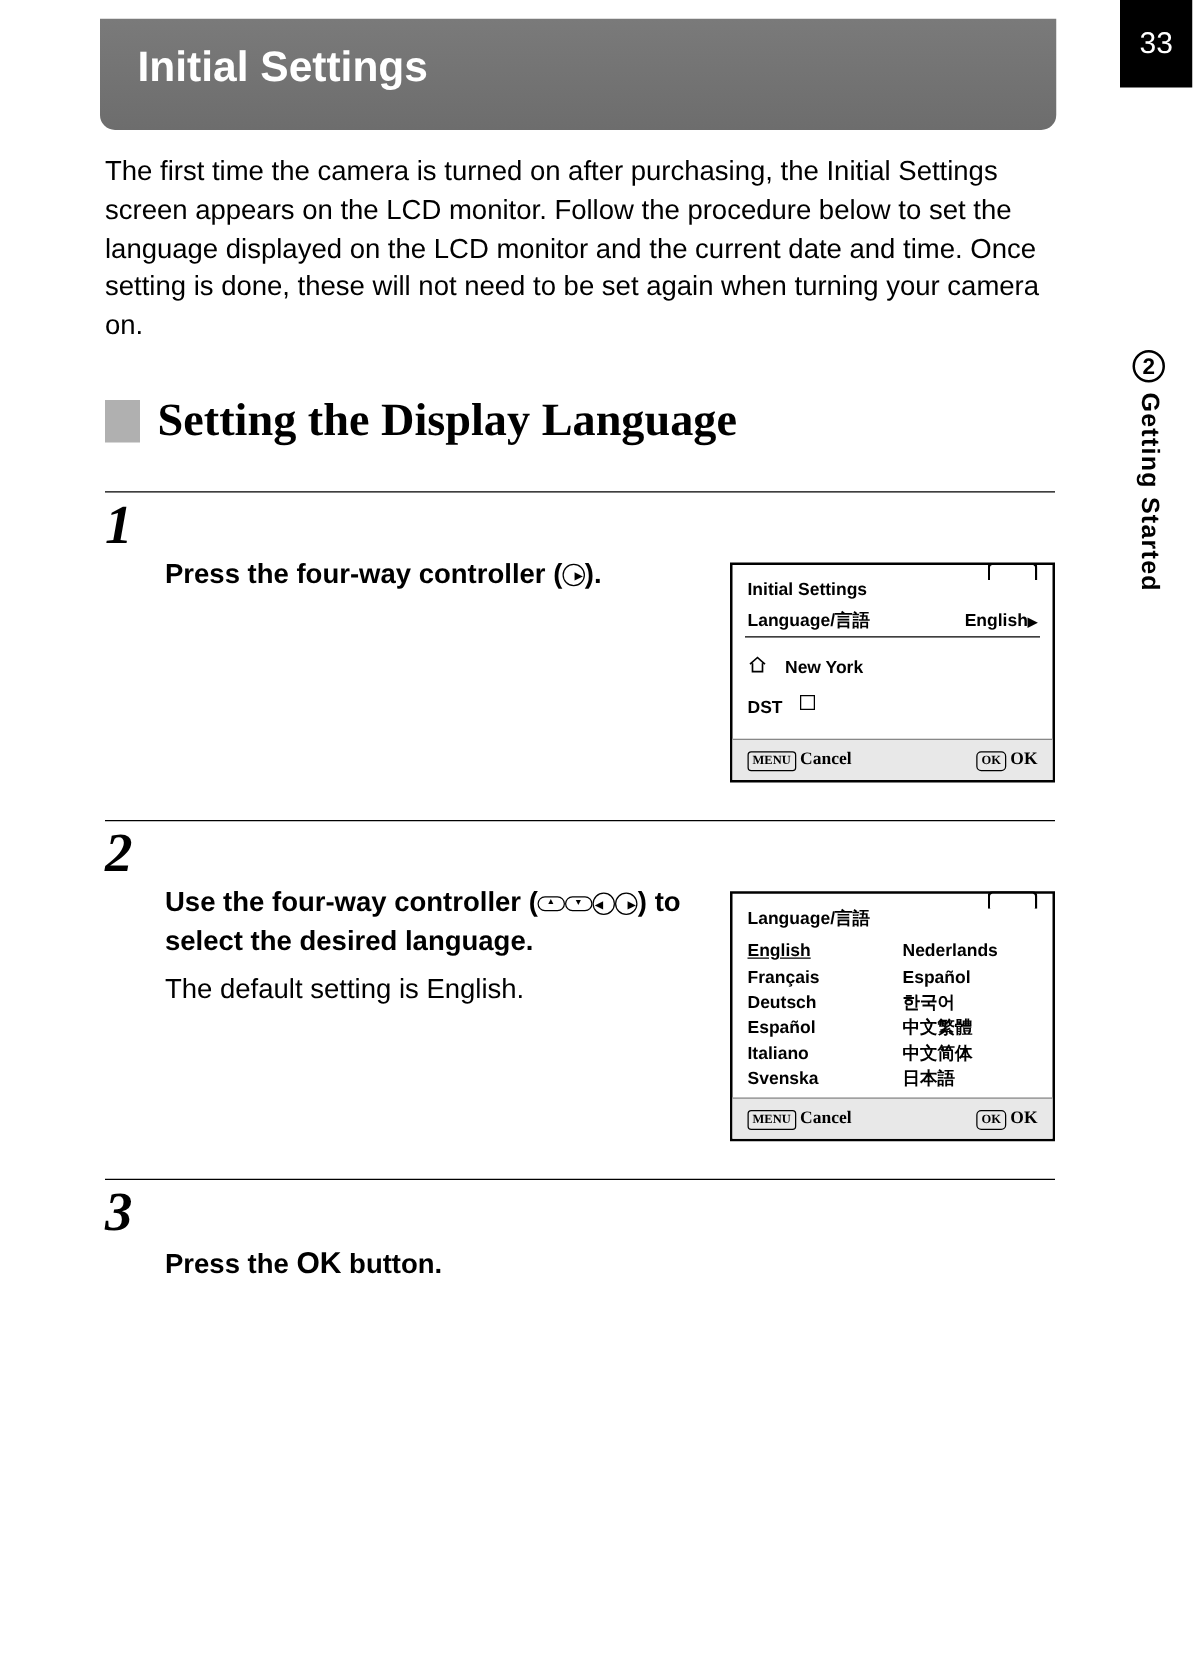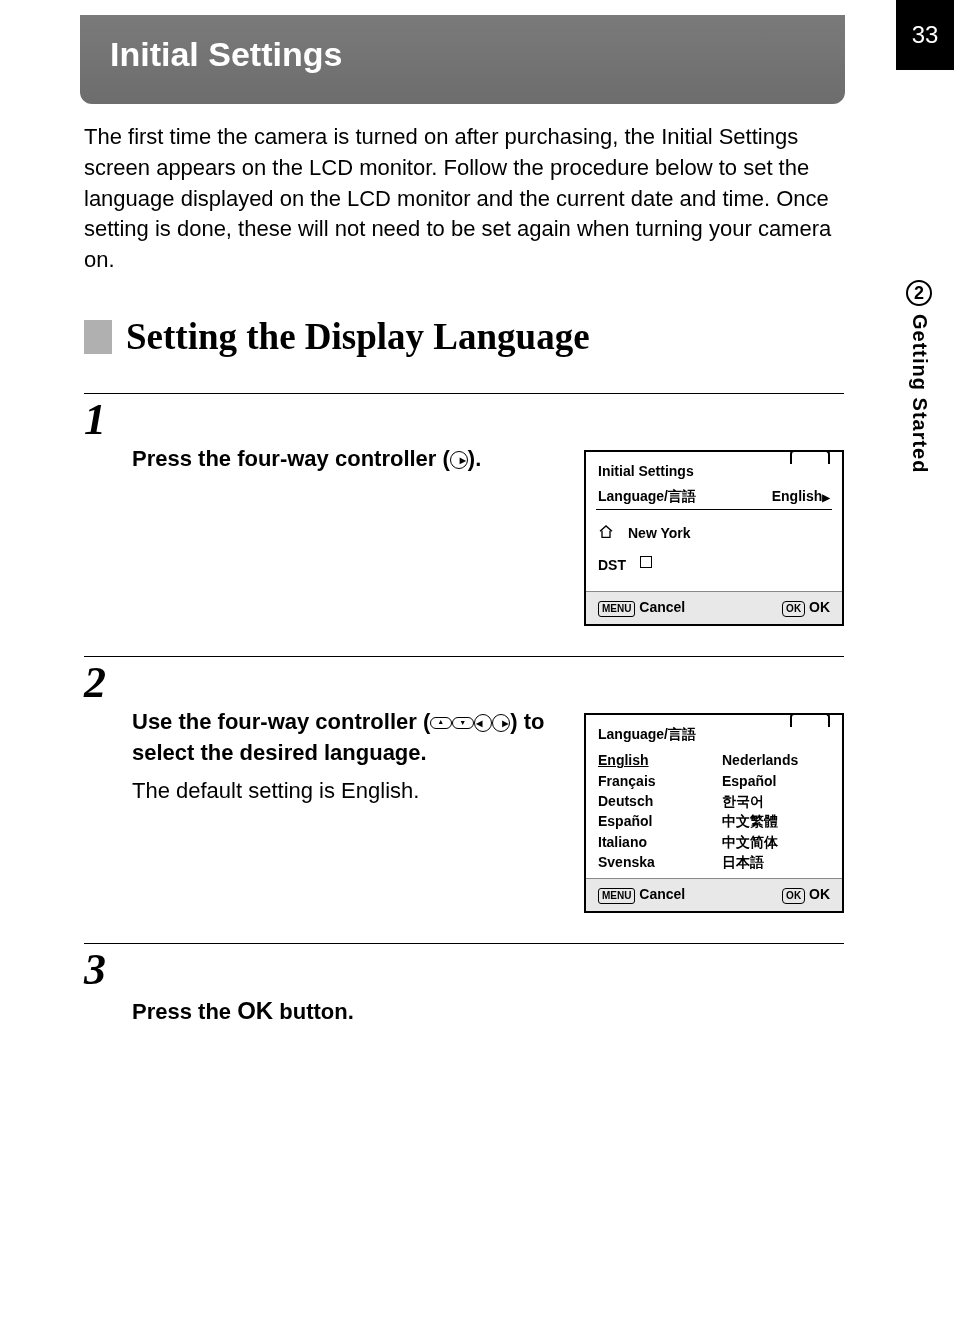--- a/index.html
+++ b/index.html
@@ -120,21 +120,21 @@
       color: #000;
       margin-top: 6px;
       position: relative;
     }
     .lcd-tab { position:absolute; top:-2px; right:12px; width:40px; height:14px; border:2px solid #000; border-bottom:none; background:#fff; border-radius: 4px 4px 0 0;}
     .lcd-header { padding:10px 10px 4px 12px; }
     .lcd-row { display:flex; justify-content:space-between; padding:2px 12px; align-items:center; }
     .lcd-row.underline { border-bottom:1px solid #000; margin:0 10px; padding:2px 2px;}
     .lcd-body { padding:14px 12px 6px 12px; }
     .lcd-body-row { display:flex; gap:14px; margin-bottom:10px;}
-    .lcd-footer { border-top:1px solid #888; padding:6px 12px; display:flex; justify-content:space-between; background:#e8e8e8;}
+    .lcd-footer { border-top:1px solid #888; padding:6px 12px; display:flex; justify-content:space-between; background:#e8e8e8;font-family:Liberation Serif, serif;}
     .menu-badge { display:inline-block; border:1.5px solid #000; border-radius:3px; font-size:10px; padding:0 3px; font-weight:bold;}
     .ok-badge { display:inline-block; border:1.5px solid #000; border-radius:4px; font-size:10px; padding:0 3px; font-weight:bold;}
     .home-icon svg { width:16px; height:16px; }
     .checkbox { display:inline-block; width:12px; height:12px; border:1.5px solid #000;}
     .tri { font-size:10px; }
 
     .lcd-lang-grid { display:flex; padding:2px 12px 6px 12px; gap: 16px;}
     .lcd-lang-col { flex:1; font-size:14px; line-height:1.45; }
     .lcd-lang-col div { white-space:nowrap;}
     .lcd-lang-col .sel { text-decoration: underline; }

